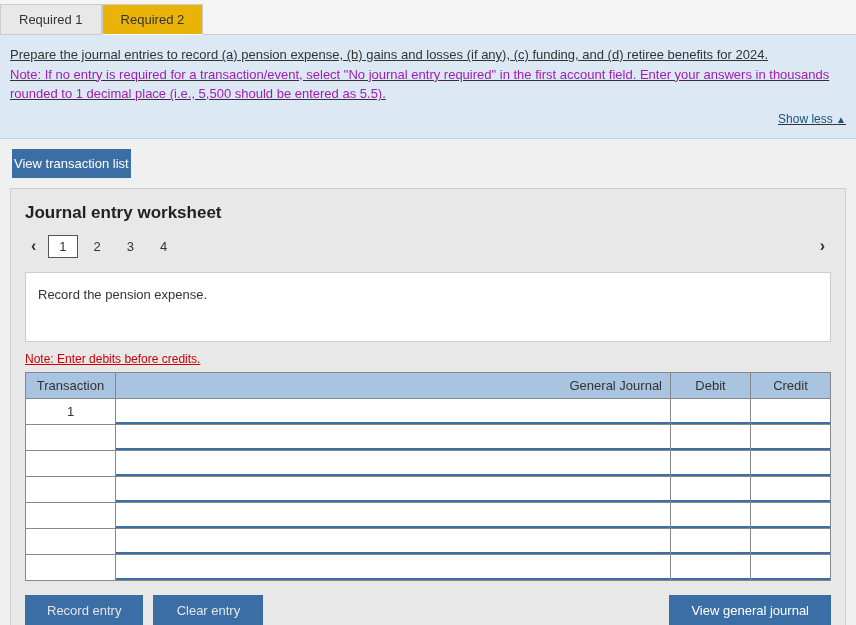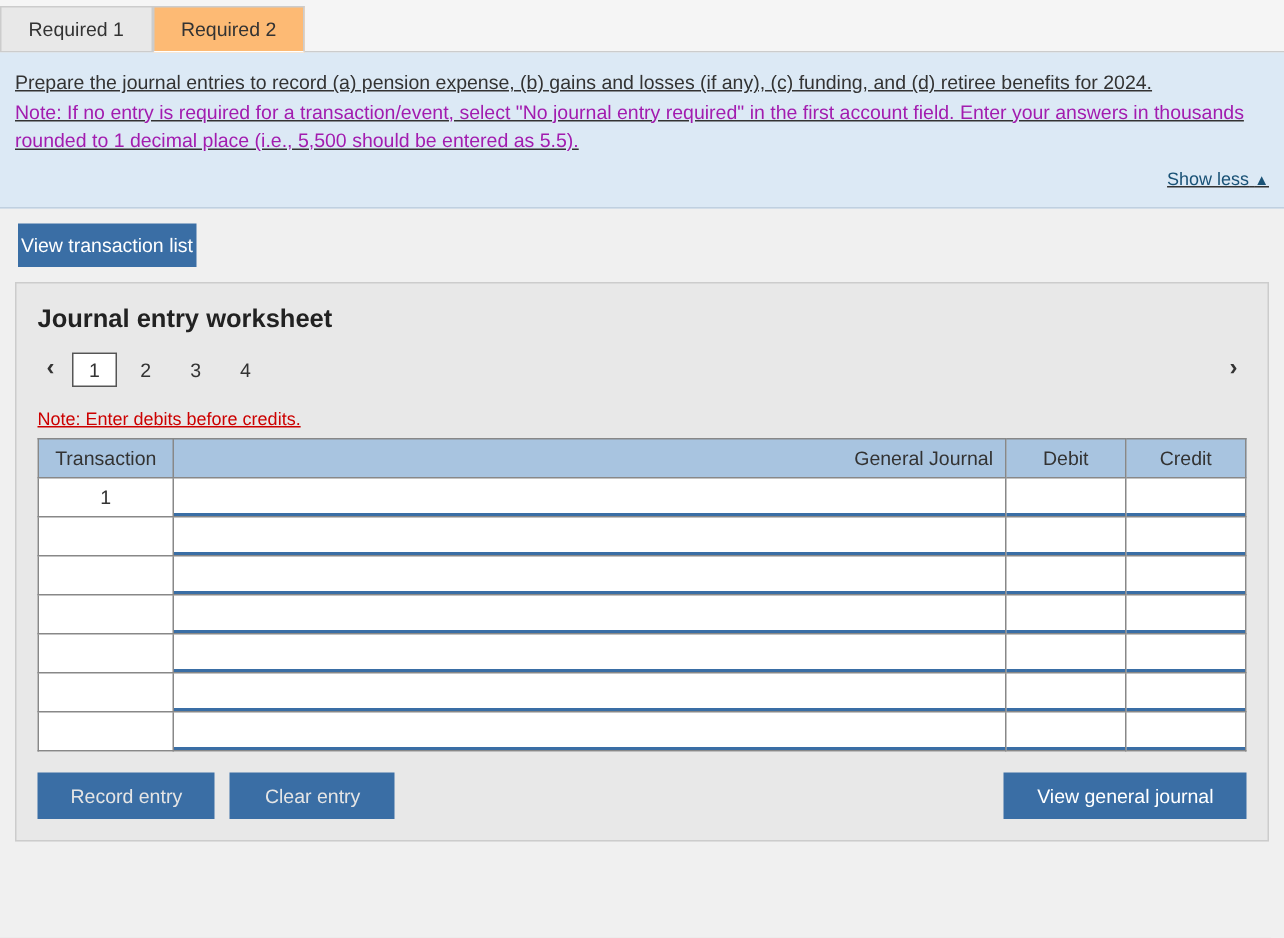--- a/index.html
+++ b/index.html
@@ -20,21 +20,21 @@
       padding: 7px 18px;
       border: 1px solid #ccc;
       border-bottom: none;
       background: #fff;
       cursor: pointer;
       font-size: 13px;
       margin-right: 0;
       margin-top: 4px;
     }
     .tab.active {
-      background: #fdba74;
+      background: #eab308;
       border-bottom: 1px solid #fff;
       margin-bottom: -1px;
       z-index: 1;
     }
     .tab:not(.active) {
       background: #e8e8e8;
     }
 
     .instructions-box {
       background: #dce9f5;
@@ -241,20 +241,23 @@
   <div class="page-nav">
     <span class="nav-arrow">‹</span>
     <span class="page-num active">1</span>
     <span class="page-num-inactive">2</span>
     <span class="page-num-inactive">3</span>
     <span class="page-num-inactive">4</span>
     <span style="flex:1"></span>
     <span class="nav-arrow">›</span>
   </div>
 
+  <div class="description-box">
+    <span>Record the pension expense.</span>
+  </div>
 
   <div class="note-debits">Note: Enter debits before credits.</div>
 
   <table class="journal-table">
     <thead>
       <tr>
         <th class="th-transaction">Transaction</th>
         <th class="th-general">General Journal</th>
         <th>Debit</th>
         <th>Credit</th>

